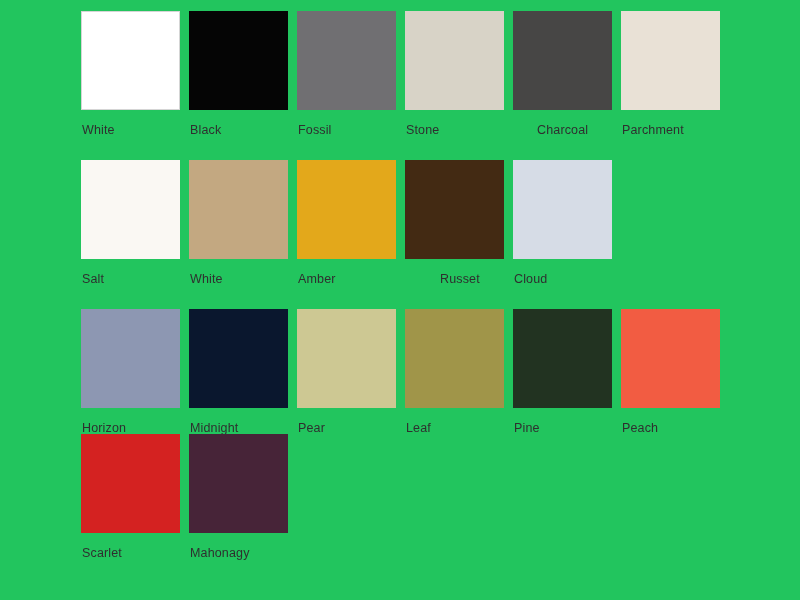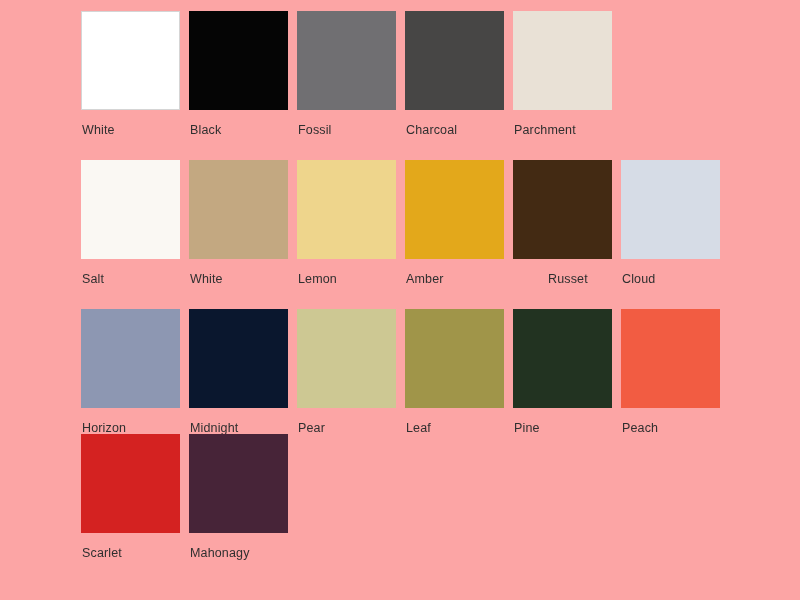--- a/index.html
+++ b/index.html
@@ -13,21 +13,21 @@
     height: 600px;
     overflow: hidden;
     font-family: "Liberation Sans", sans-serif;
     -webkit-font-smoothing: antialiased;
   }
 
   #palette-sheet {
     position: relative;
     width: 800px;
     height: 600px;
-    background: #fca5a5;
+    background: #22c55e;
   }
 
   .palette-row {
     position: absolute;
     left: 81px;
     display: flex;
     flex-direction: row;
   }
 
   .palette-row[data-row="0"] { top: 11px; }
@@ -76,40 +76,40 @@
       </div>
       <div class="swatch-cell">
         <div class="swatch-chip" style="background-color: rgb(5, 5, 5);"></div>
         <div class="swatch-label" style="color: rgb(47, 47, 47);">Black</div>
       </div>
       <div class="swatch-cell">
         <div class="swatch-chip" style="background-color: rgb(112, 111, 114);"></div>
         <div class="swatch-label" style="color: rgb(47, 47, 47);">Fossil</div>
       </div>
       <div class="swatch-cell">
+        <div class="swatch-chip" style="background-color: rgb(216, 211, 199);"></div>
+        <div class="swatch-label" style="color: rgb(47, 47, 47);">Stone</div>
+      </div>
+      <div class="swatch-cell">
         <div class="swatch-chip" style="background-color: rgb(71, 70, 69);"></div>
-        <div class="swatch-label" style="color: rgb(47, 47, 47);">Charcoal</div>
+        <div class="swatch-label" style="color: rgb(47, 47, 47); margin-left: 23px;">Charcoal</div>
       </div>
       <div class="swatch-cell">
         <div class="swatch-chip" style="background-color: rgb(233, 225, 214);"></div>
         <div class="swatch-label" style="color: rgb(47, 47, 47);">Parchment</div>
       </div>
     </div>
     <div class="palette-row" data-row="1">
       <div class="swatch-cell">
         <div class="swatch-chip" style="background-color: rgb(250, 248, 243);"></div>
         <div class="swatch-label" style="color: rgb(47, 47, 47);">Salt</div>
       </div>
       <div class="swatch-cell">
         <div class="swatch-chip" style="background-color: rgb(195, 168, 129);"></div>
         <div class="swatch-label" style="color: rgb(47, 47, 47);">White</div>
-      </div>
-      <div class="swatch-cell">
-        <div class="swatch-chip" style="background-color: rgb(238, 213, 140);"></div>
-        <div class="swatch-label" style="color: rgb(47, 47, 47);">Lemon</div>
       </div>
       <div class="swatch-cell">
         <div class="swatch-chip" style="background-color: rgb(227, 168, 27);"></div>
         <div class="swatch-label" style="color: rgb(47, 47, 47);">Amber</div>
       </div>
       <div class="swatch-cell">
         <div class="swatch-chip" style="background-color: rgb(67, 42, 19);"></div>
         <div class="swatch-label" style="color: rgb(47, 47, 47); margin-left: 34px;">Russet</div>
       </div>
       <div class="swatch-cell">

